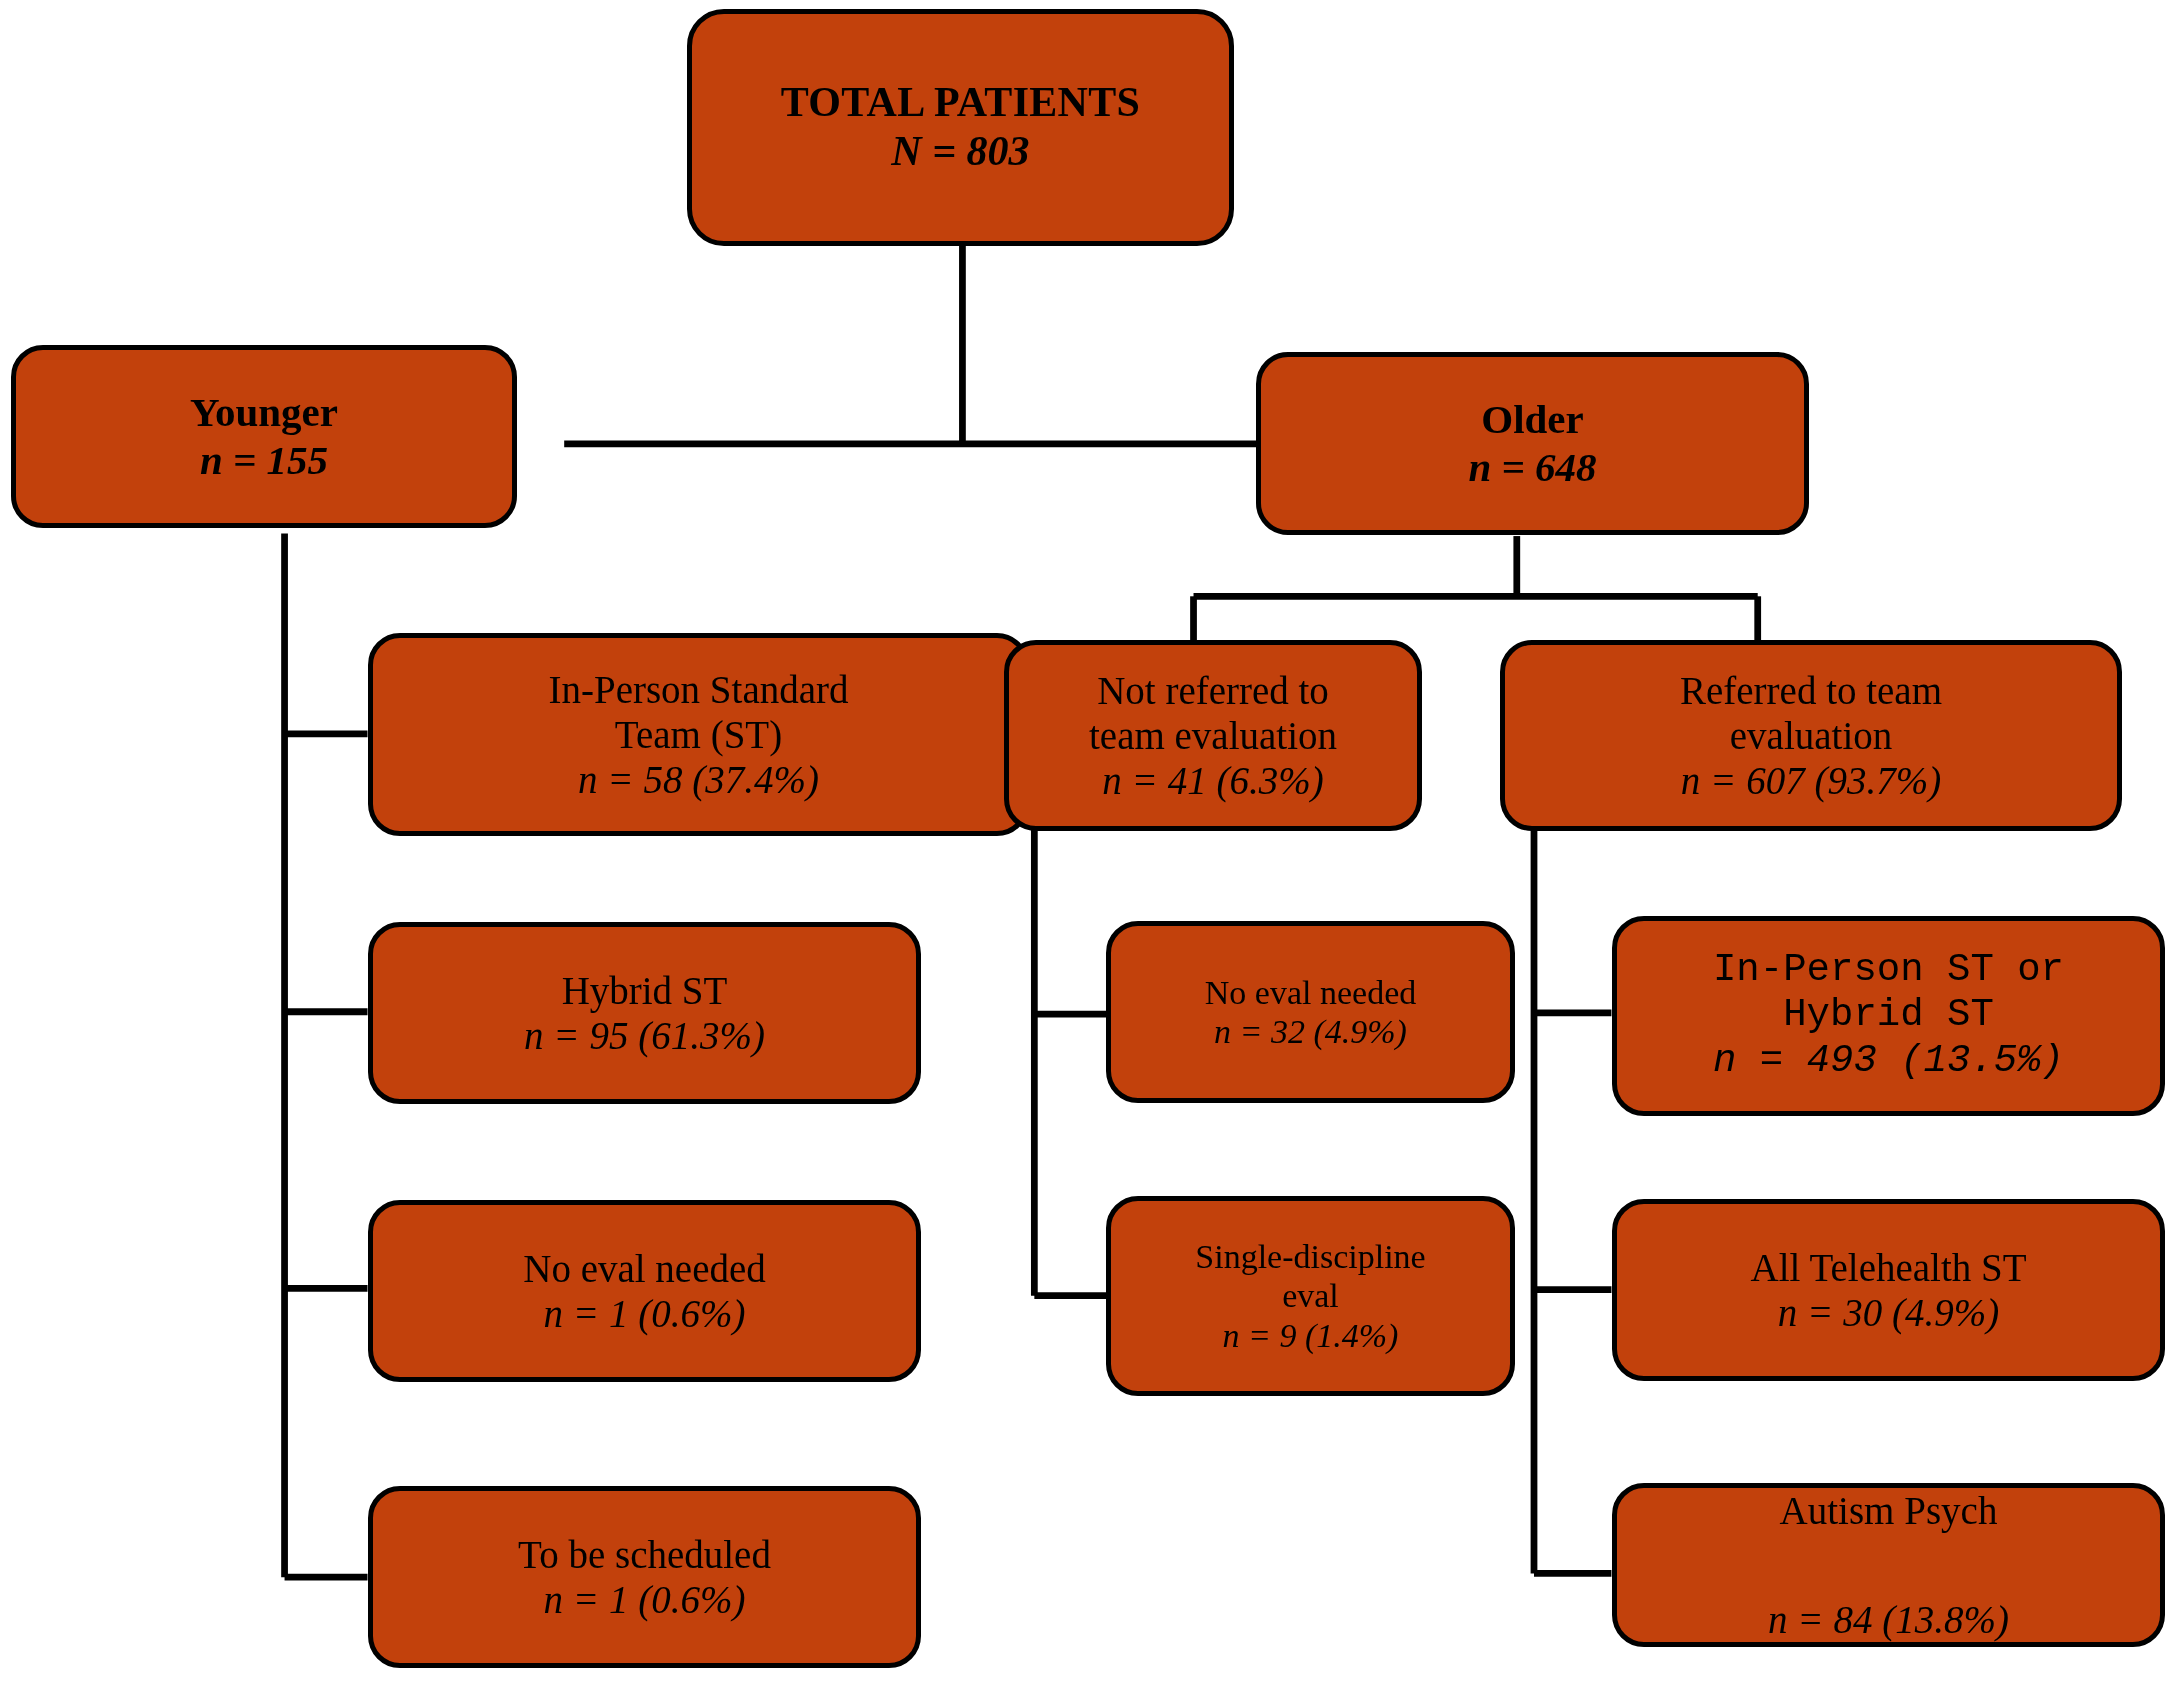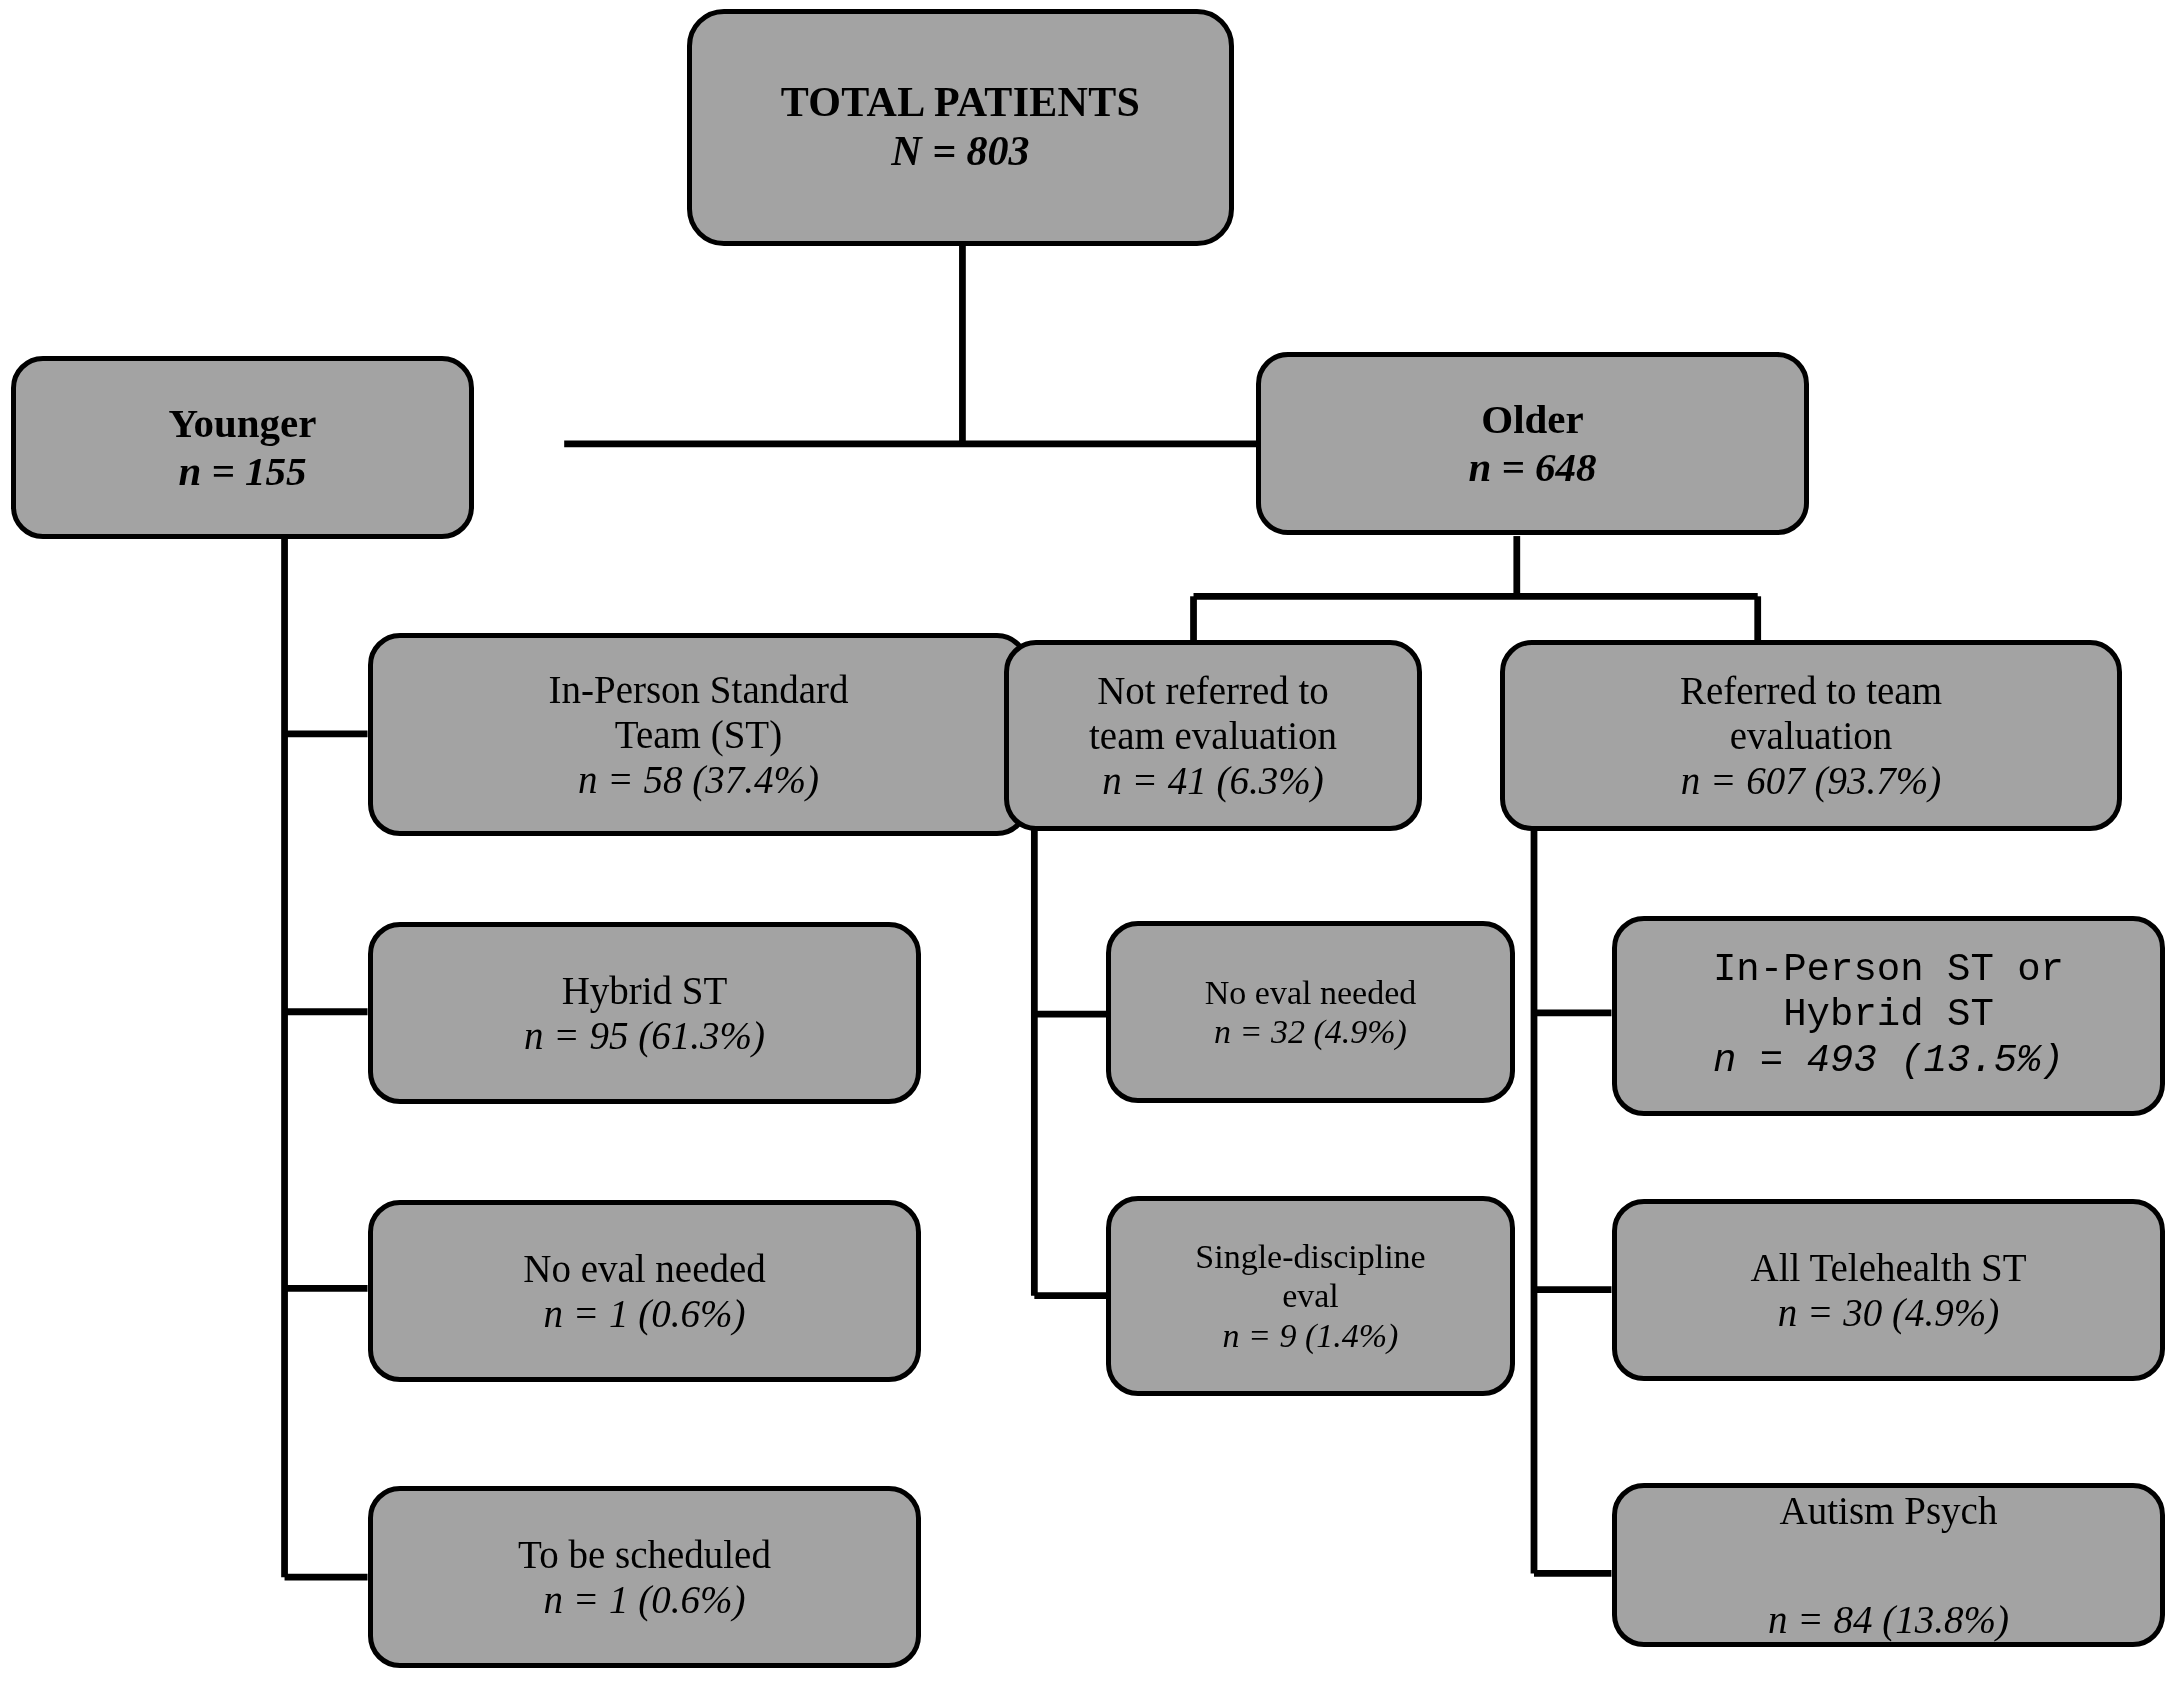--- a/index.html
+++ b/index.html
@@ -22,21 +22,21 @@
     left: 0;
     top: 0;
     width: 2183px;
     height: 1699px;
     pointer-events: none;
   }
   
   .node {
     position: absolute;
     box-sizing: border-box;
-    background: #a3a3a3;
+    background: #c2410c;
     border: 5.5px solid #000000;
     border-radius: 32px;
     display: flex;
     flex-direction: column;
     align-items: center;
     justify-content: center;
     text-align: center;
     color: #000000;
     line-height: 1.16;
     z-index: 3;
@@ -104,21 +104,21 @@
       <line x1="2496" y1="2098" x2="2622" y2="2098"></line>
       <line x1="2496" y1="2560" x2="2622" y2="2560"></line>
     </g>
   </svg>
 
   <div class="node root" style="left:687px; top:8.6px; width:547px; height:237px;">
     <span class="line title">TOTAL PATIENTS</span>
     <span class="line it">N = 803</span>
   </div>
 
-  <div class="node level2" style="left:11px; top:356px; width:463px; height:183px;">
+  <div class="node level2" style="left:11px; top:345px; width:506px; height:183px;">
     <span class="line">Younger</span>
     <span class="line it">n =  155</span>
   </div>
 
   <div class="node level2" style="left:1256px; top:352px; width:553px; height:183px;">
     <span class="line">Older</span>
     <span class="line it">n = 648</span>
   </div>
 
   <div class="node leaf" style="left:368px; top:633px; width:661px; height:203px;">

